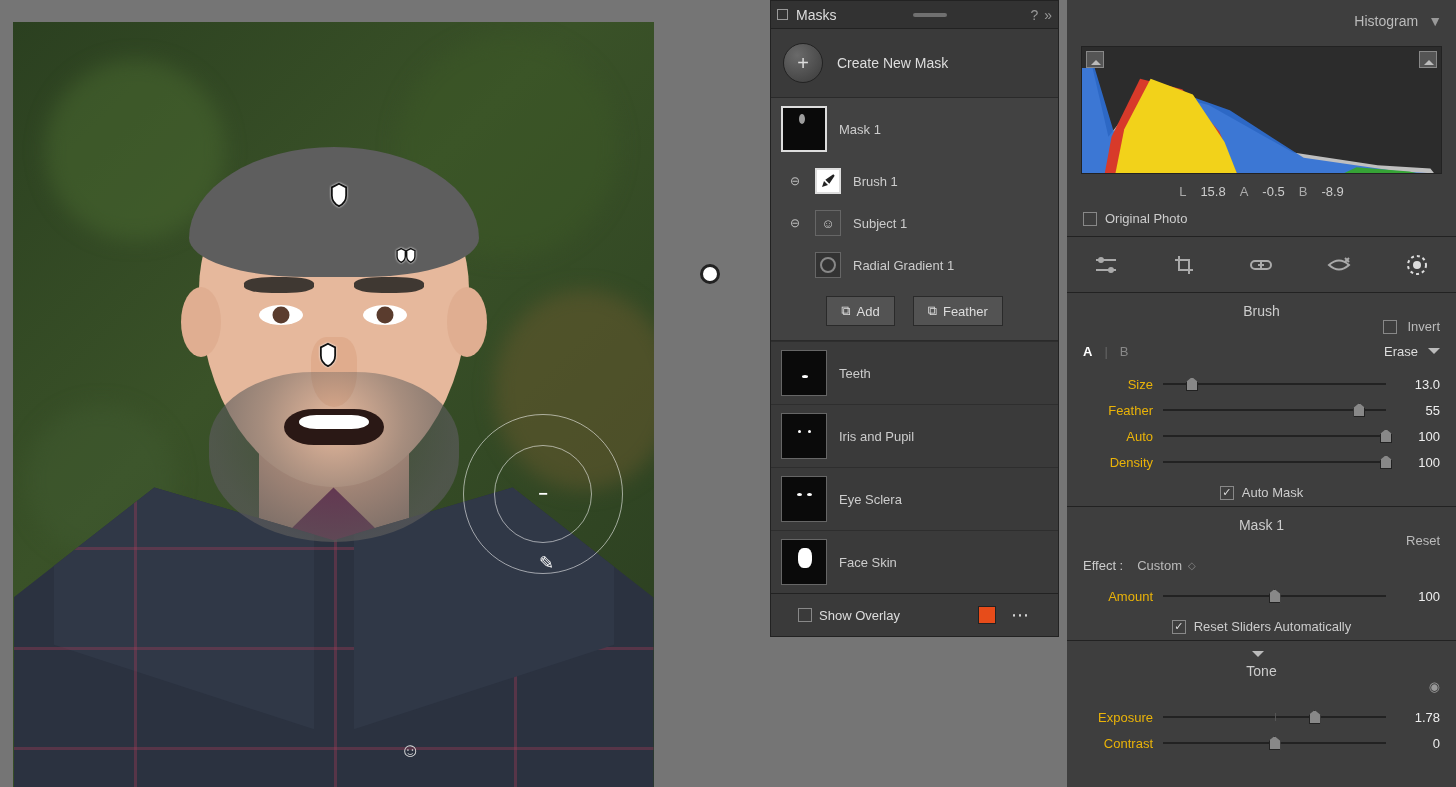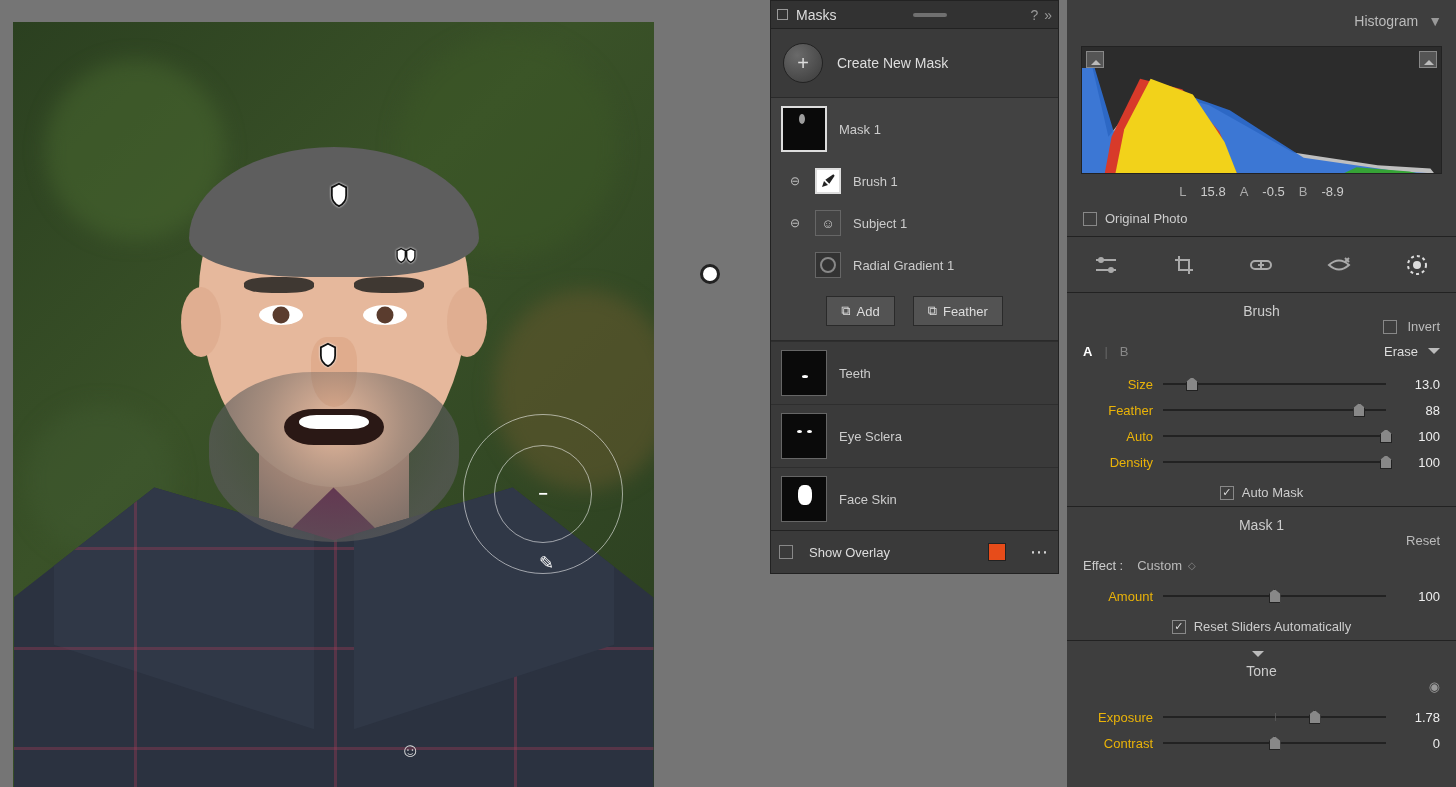--- a/index.html
+++ b/index.html
@@ -55,21 +55,21 @@
 .mask-row.l2{padding-left:16px;}
 .mask-row .thumb{width:46px;height:46px;background:#0a0a0a;border:1px solid #666;position:relative;}
 .mask-row .thumb.sel{border:2px solid #ddd;}
 .mask-row .thumb.tool{width:26px;height:26px;}
 .mask-row .ind{width:16px;text-align:center;color:#bbb;font-size:12px;}
 .mask-row .spot{position:absolute;background:#fff;border-radius:50%;}
 .radial-thumb{width:16px;height:16px;border:2px solid #888;border-radius:50%;background:#333;}
 .btn-row{display:flex;gap:18px;justify-content:center;padding:10px 0 14px;}
 .mask-btn{height:30px;padding:0 14px;background:#535353;border:1px solid #2a2a2a;color:#ddd;font-size:13px;display:flex;align-items:center;gap:6px;cursor:pointer;}
 .mask-list .mask-row{border-top:1px solid rgba(0,0,0,.2);}
-.mp-footer{display:flex;align-items:center;gap:16px;padding:10px 8px;border-top:1px solid #222;}
+.mp-footer{display:flex;align-items:center;gap:7px;padding:10px 27px;border-top:1px solid #222;}
 .chk{width:14px;height:14px;border:1px solid #888;display:inline-flex;align-items:center;justify-content:center;}
 .chk.on::after{content:"✓";color:#ddd;font-size:11px;}
 .color-swatch{width:18px;height:18px;background:#e74c1a;margin-left:auto;border:1px solid #222;cursor:pointer;}
 .more-dots{color:#ddd;font-size:18px;letter-spacing:2px;margin-left:8px;cursor:pointer;}
 
 
 .right-col{position:absolute;right:0;top:0;width:389px;height:787px;background:#3e3e3e;color:#ccc;font-size:13px;}
 .histo-head{display:flex;justify-content:flex-end;align-items:center;height:42px;padding:0 14px;font-size:14px;color:#bbb;}
 .histo-head .tri{margin-left:10px;color:#999;}
 .histo-box{margin:4px 14px 0;height:128px;background:#2c2c2c;border:1px solid #222;position:relative;overflow:hidden;}
@@ -225,20 +225,27 @@
 
   <div class="mask-list">
     <div class="mask-row">
       <div class="thumb">
           <span class="spot" style="left:20px;top:24px;width:6px;height:3px"></span>
         </div>
       <span>Teeth</span>
     </div>
     <div class="mask-row">
       <div class="thumb">
+          <span class="spot" style="left:16px;top:16px;width:3px;height:3px"></span>
+          <span class="spot" style="left:26px;top:16px;width:3px;height:3px"></span>
+        </div>
+      <span>Iris and Pupil</span>
+    </div>
+    <div class="mask-row">
+      <div class="thumb">
           <span class="spot" style="left:15px;top:16px;width:5px;height:3px"></span>
           <span class="spot" style="left:25px;top:16px;width:5px;height:3px"></span>
         </div>
       <span>Eye Sclera</span>
     </div>
     <div class="mask-row">
       <div class="thumb">
           <span class="spot" style="left:16px;top:8px;width:14px;height:20px;border-radius:40%"></span>
         </div>
       <span>Face Skin</span>
@@ -342,21 +349,21 @@
           <div class="knob" style="left:13%"></div>
         </div>
         <span class="val">13.0</span>
       </div>
     <div class="slider-row">
         <span class="lbl">Feather</span>
         <div class="slider">
           <div class="track"></div>
           <div class="knob" style="left:88%"></div>
         </div>
-        <span class="val">88</span>
+        <span class="val">55</span>
       </div>
     <div class="slider-row">
         <span class="lbl">Auto</span>
         <div class="slider">
           <div class="track"></div>
           <div class="knob" style="left:100%"></div>
         </div>
         <span class="val">100</span>
       </div>
     <div class="slider-row">

